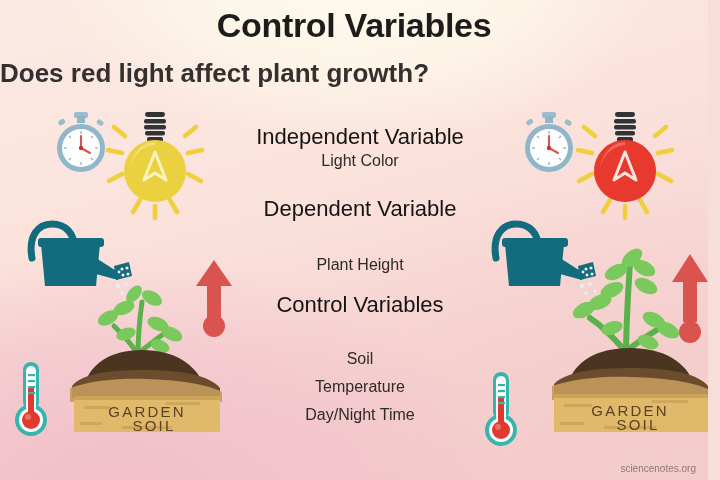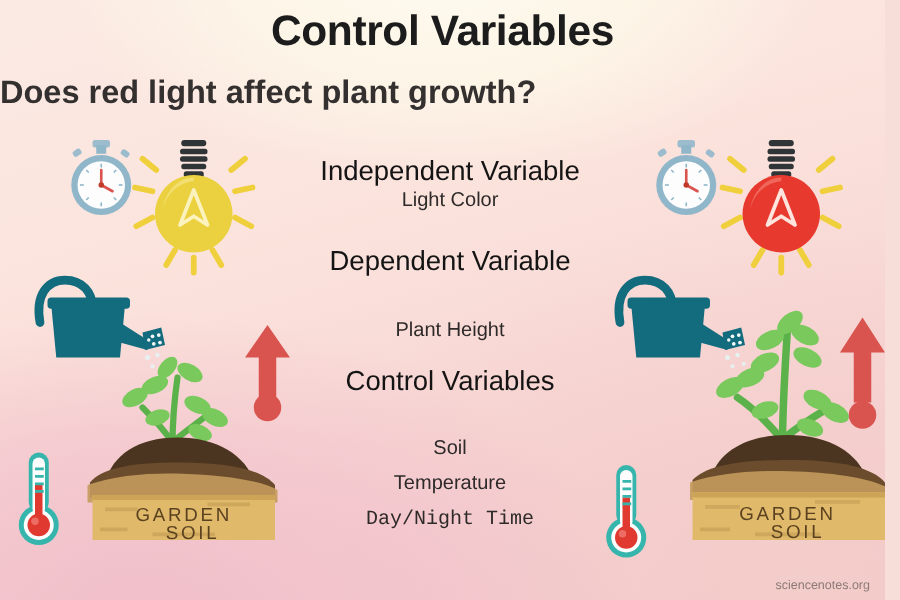--- a/index.html
+++ b/index.html
@@ -30,21 +30,21 @@
   .hd{font-size:22px;font-weight:normal;color:#141414;}
   .vl{font-size:16px;color:#2e2a29;}
   .r-ind{top:124px;}
   .r-ind2{top:152px;}
   .r-dep{top:196px;}
   .r-dep2{top:256px;}
   .r-ctl{top:292px;}
   .r-c1{top:322px;}
   .r-c2{top:350px;}
   .r-c3{top:378px;}
-  .r-c4{top:406px;font-family:Liberation Mono, monospace;}
+  .r-c4{top:406px;}
   .credit{
     position:absolute;right:12px;bottom:6px;font-size:10px;color:#8d7a77;
   }
 
   
   .art{position:absolute;}
   .art svg{display:block;overflow:visible;}
 </style>
 </head>
 <body>

